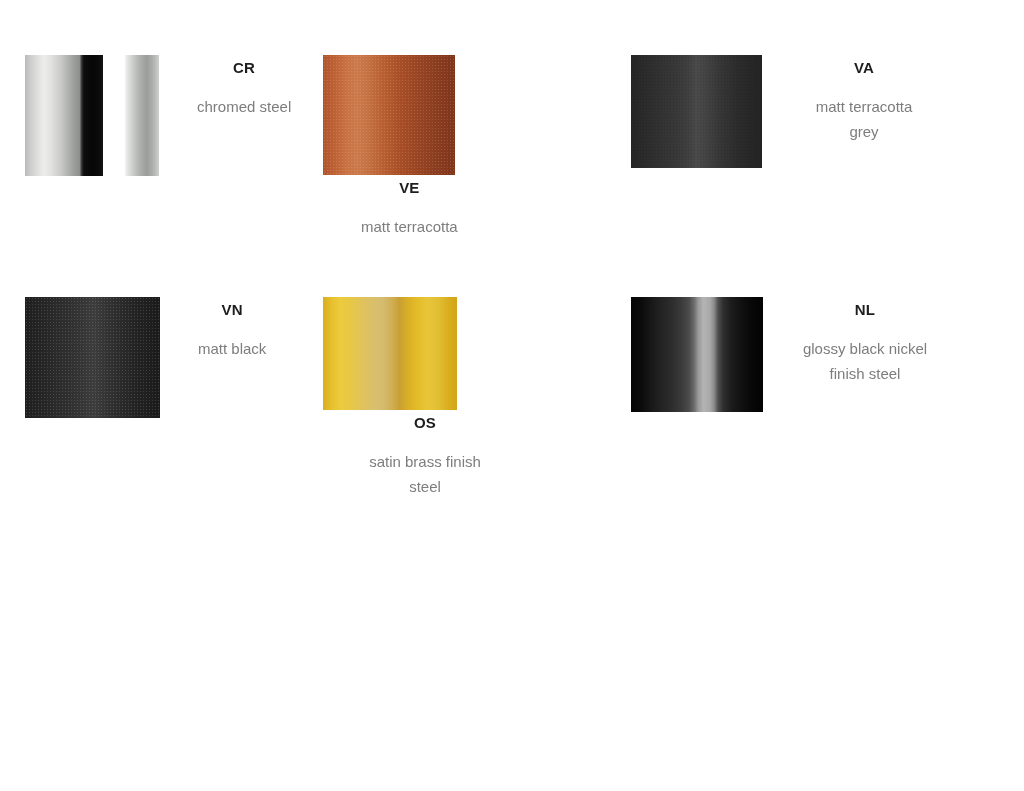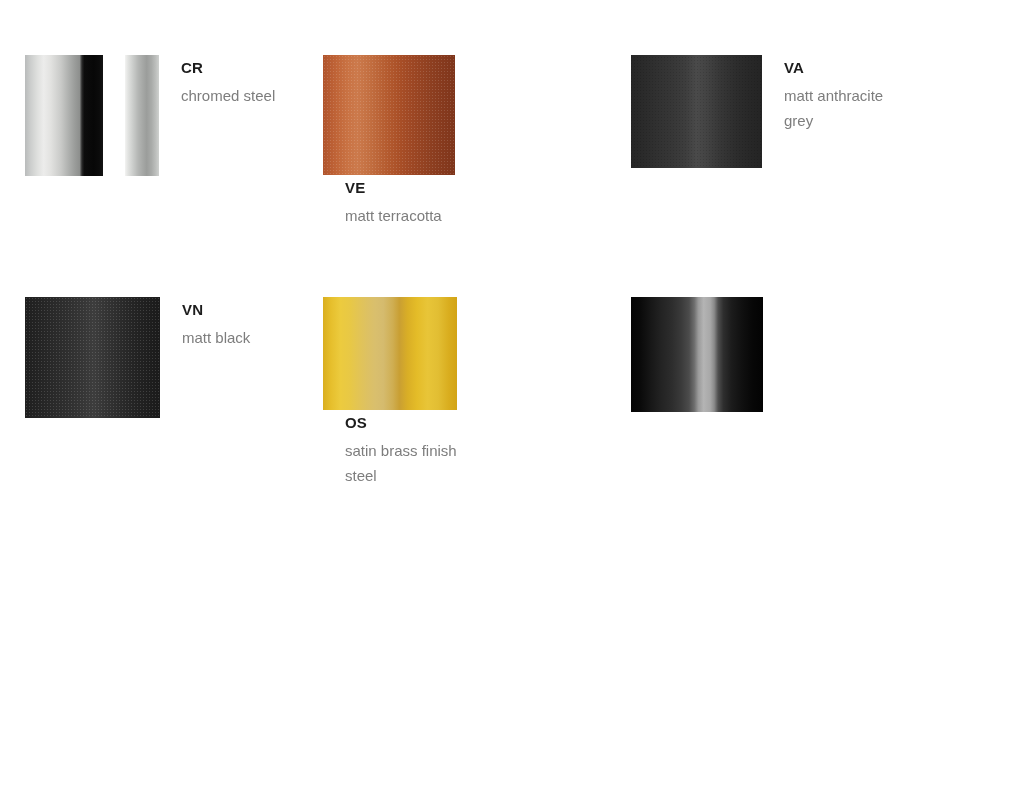--- a/index.html
+++ b/index.html
@@ -14,20 +14,21 @@
     position: relative;
     overflow: hidden;
   }
 
   .finish-grid {
     position: absolute;
     left: 0;
     top: 0;
     width: 968px;
     height: 791px;
+    text-align: center;
   }
 
   .finish-item {
     position: absolute;
     display: flex;
     align-items: flex-start;
   }
 
   
   .col-1 { left: 25px; }
@@ -219,21 +220,21 @@
     color: #1d1d1d;
     line-height: 20px;
     letter-spacing: 0.2px;
     margin: 0 0 5px 0;
   }
   .finish-desc {
     font-size: 15px;
     font-weight: normal;
     color: #7d7d7d;
     line-height: 25px;
-    margin: 0;
+    margin: 16px;
     max-width: 128px;
   }
   .finish-desc.wide { max-width: 140px; }
 </style>
 </head>
 <body>
 
 <div class="finish-grid">
 
   <div class="finish-item col-1 row-1">
@@ -257,21 +258,21 @@
       <p class="finish-desc wide">matt terracotta</p>
     </div>
   </div>
 
   <div class="finish-item col-3 row-1">
     <div class="swatch-wrap">
       <div class="swatch sw-va grain grain-fine"></div>
     </div>
     <div class="label-block">
       <p class="finish-code">VA</p>
-      <p class="finish-desc">matt anthracite grey</p>
+      <p class="finish-desc">matt terracotta grey</p>
     </div>
   </div>
 
   <div class="finish-item col-1 row-2">
     <div class="swatch-wrap">
       <div class="swatch sw-vn grain"></div>
     </div>
     <div class="label-block">
       <p class="finish-code">VN</p>
       <p class="finish-desc">matt black</p>
@@ -285,15 +286,19 @@
     <div class="label-block">
       <p class="finish-code">OS</p>
       <p class="finish-desc">satin brass finish steel</p>
     </div>
   </div>
 
   <div class="finish-item col-3 row-2">
     <div class="swatch-wrap">
       <div class="swatch sw-nl"></div>
     </div>
+    <div class="label-block">
+      <p class="finish-code">NL</p>
+      <p class="finish-desc">glossy black nickel finish steel</p>
+    </div>
   </div>
 
 </div>
 
 </body></html>

